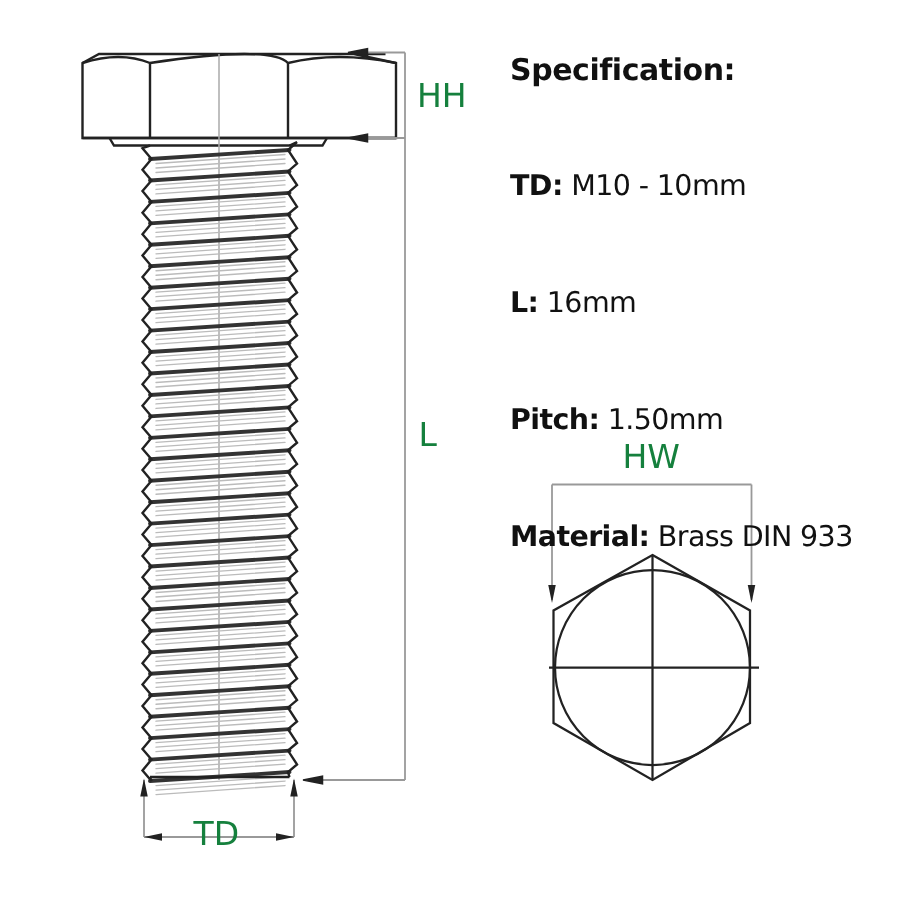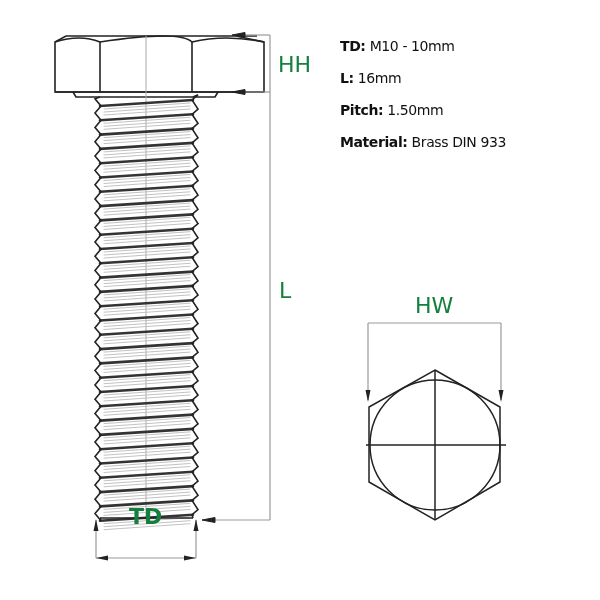--- a/index.html
+++ b/index.html
@@ -1,20 +1,20 @@
 <!DOCTYPE html>
 <html><head>
   <meta charset="utf-8">
   <style>
     html, body { margin: 0; padding: 0; background: #ffffff; }
     body { width: 600px; height: 600px; position: relative; overflow: hidden; font-family: "Liberation Sans", sans-serif; }
     #drawing { position: absolute; left: 0; top: 0; width: 600px; height: 600px; }
     .spec { position: absolute; left: 340px; top: 30px; width: 260px; }
     .spec-title { font-family: "DejaVu Sans", sans-serif; font-weight: bold; font-size: 20px; color: #111; height: 32px; line-height: 32px; letter-spacing: -0.3px; }
-    .spec-row { font-family: "DejaVu Sans", sans-serif; font-size: 14px; color: #111; height: 32px; line-height: 32px; white-space: nowrap; letter-spacing: -0.4px; }
+    .spec-row { font-family: "DejaVu Sans", sans-serif; font-size: 19px; color: #111; height: 32px; line-height: 32px; white-space: nowrap; letter-spacing: -0.4px; margin-top: 46px; }
     .spec-row .k { font-weight: bold; }
     .dim-label { position: absolute; font-family: "DejaVu Sans", sans-serif; font-size: 22px; color: #15803d; }
   </style>
 </head>
 <body>
 
 <svg id="drawing" viewBox="0 0 600 600" xmlns="http://www.w3.org/2000/svg">
   <defs>
     <marker id="arrow" viewBox="0 0 10 10" refX="10" refY="5" markerWidth="7" markerHeight="7" orient="auto-start-reverse">
       <path d="M0,2 L10,5 L0,8 z" fill="#222"></path>
@@ -195,21 +195,22 @@
     <line x1="368" y1="323" x2="501" y2="323"></line>
   </g>
   <g fill="#222">
     <path d="M368,402 L365.5,390 L370.5,390 Z"></path>
     <path d="M501,402 L498.5,390 L503.5,390 Z"></path>
   </g>
 </svg>
 
 <div class="dim-label" style="left:278px; top:52px;">HH</div>
 <div class="dim-label" style="left:279px; top:278px;">L</div>
-<div class="dim-label" style="left:129px; top:504px;font-weight:bold;">TD</div>
+<div class="dim-label" style="left:129px; top:544px;">TD</div>
 <div class="dim-label" style="left:415px; top:293px;">HW</div>
 
 <div class="spec">
+  <div class="spec-title">Specification:</div>
   <div class="spec-row"><span class="k">TD:</span> <span>M10 - 10mm</span></div>
   <div class="spec-row"><span class="k">L:</span> <span>16mm</span></div>
   <div class="spec-row"><span class="k">Pitch:</span> <span>1.50mm</span></div>
   <div class="spec-row"><span class="k">Material:</span> <span>Brass DIN 933</span></div>
 </div>
 
 </body></html>

